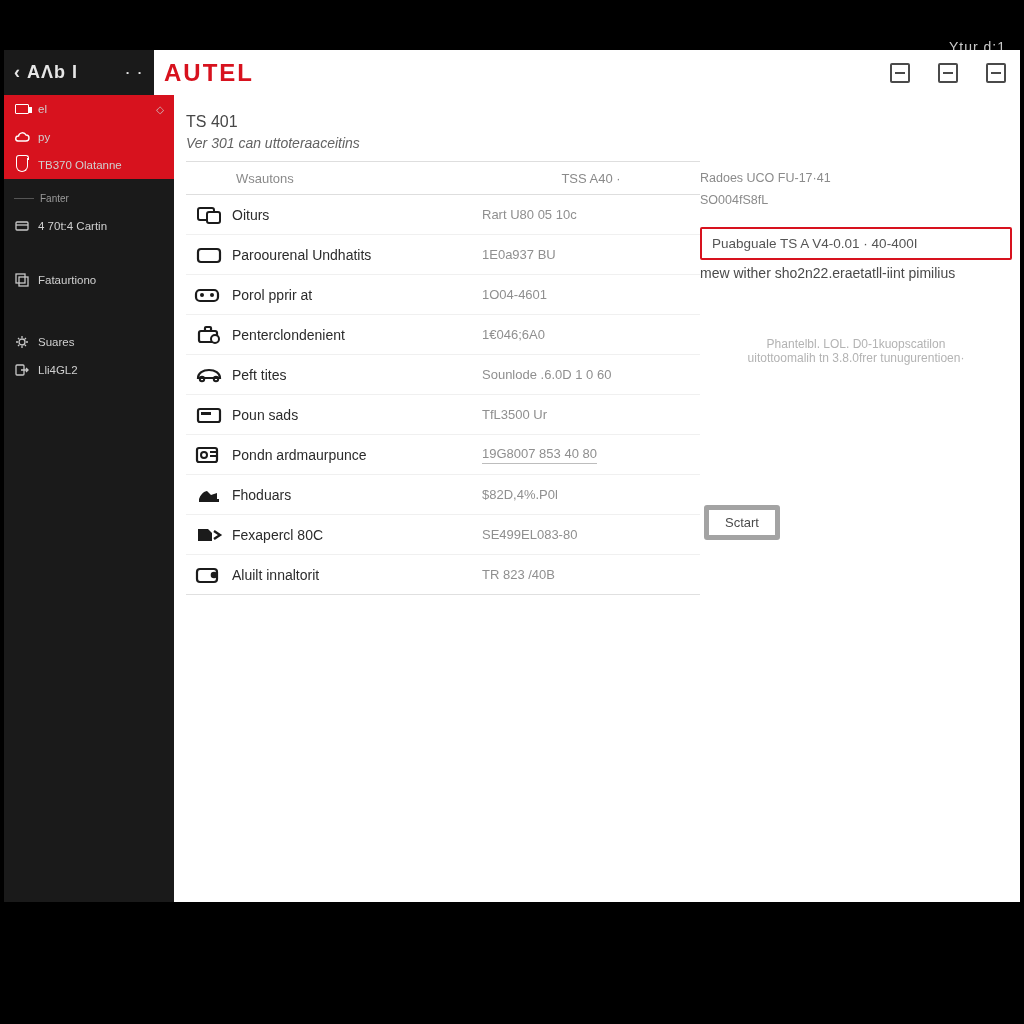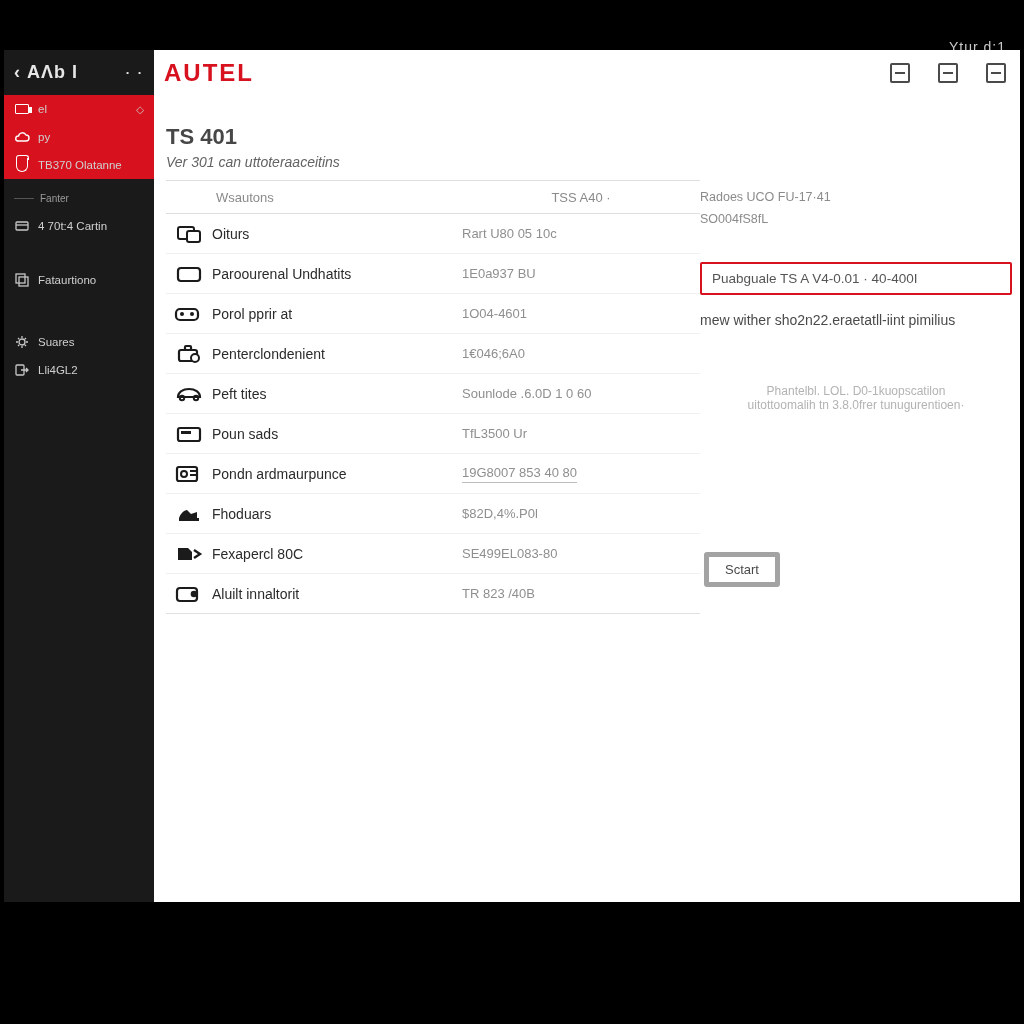--- a/index.html
+++ b/index.html
@@ -55,21 +55,21 @@
     width: 20px; height: 20px;
     border: 2px solid #4a4a4a;
     border-radius: 2px;
     display: flex; align-items: center; justify-content: center;
   }
   .top-icon .dash { width: 10px; height: 2px; background: #4a4a4a; }
   .app-body { flex: 1; display: flex; min-height: 0; }
 
   
   .sidebar {
-    width: 150px;
+    width: 170px;
     background: #1a1a1a;
     color: #d0d0d0;
     font-size: 11.5px;
     padding-bottom: 20px;
   }
   .side-red { background: #d7121e; }
   .side-item {
     display: flex; align-items: center;
     padding: 7px 10px;
     gap: 8px;
@@ -87,21 +87,21 @@
   }
   .side-divider::before { content:""; display:block; width:20px; height:1px; background:#555; }
   .icon-box { border:1.5px solid #fff; width:14px; height:10px; border-radius:1px; position:relative; }
   .icon-box::after { content:""; position:absolute; right:-4px; top:2px; width:3px; height:6px; background:#fff; }
   .icon-shield { width:12px; height:14px; border:1.5px solid #fff; border-radius:0 0 7px 7px; border-top:none; position:relative; }
   .icon-shield::before { content:""; position:absolute; top:-3px; left:-1.5px; right:-1.5px; height:4px; border:1.5px solid #fff; border-bottom:none; border-radius:3px 3px 0 0; }
   .icon-dot { width:6px; height:6px; border-radius:50%; border:1.5px solid #d0d0d0; }
 
   
   .main { flex:1; background:#fff; padding: 8px 0 0 12px; position: relative; overflow:hidden; color:#222; }
-  .page-title { font-size: 22px; color:#474747; font-weight: 700; margin: 21px 0 4px 0; }
+  .page-title { font-size: 16px; color:#474747; font-weight: 400; margin: 10px 0 4px 0; }
   .page-sub { font-size: 14px; color:#636363; margin-bottom: 10px; font-style: italic; }
   .columns { display:flex; }
   .col-left { flex:1; }
   .col-right { width: 320px; padding-right: 8px; }
 
   .hdr-row {
     display:flex; align-items:center;
     border-top: 1px solid #dedede;
     border-bottom: 1px solid #dedede;
     height: 34px;
@@ -122,27 +122,27 @@
   .row .val { flex:1; font-size:13px; color:#8f8f8f; padding-right:24px; }
   .row.underlined .val span { display:inline-block; border-bottom:1px solid #bdbdbd; padding-bottom:2px; }
 
   .row svg { display:block; }
 
   .info-top {
     color:#8b8b8b; font-size:12.5px; padding:10px 0 4px 0;
     display:flex; gap:40px;
   }
   .highlight-box {
-    margin-top: 36px;
+    margin-top: 20px;
     border: 2px solid #d7121e;
     border-radius: 2px;
     padding: 7px 10px;
     color:#555; font-size:13.5px;
   }
-  .desc-line { margin-top: 17px; color:#4a4a4a; font-size:14px; }
+  .desc-line { margin-top: 5px; color:#4a4a4a; font-size:14px; }
   .fine1 { margin-top: 56px; color:#b3b3b3; font-size:12px; text-align:center; padding:0 10px; }
   .fine2 { color:#b3b3b3; font-size:12px; text-align:center; padding:0 10px; }
 
   .start-btn {
     margin-top: 140px;
     margin-left: 4px;
     display:inline-block;
     border:5px solid #a3a3a3;
     border-radius:3px;
     padding: 5px 16px;

